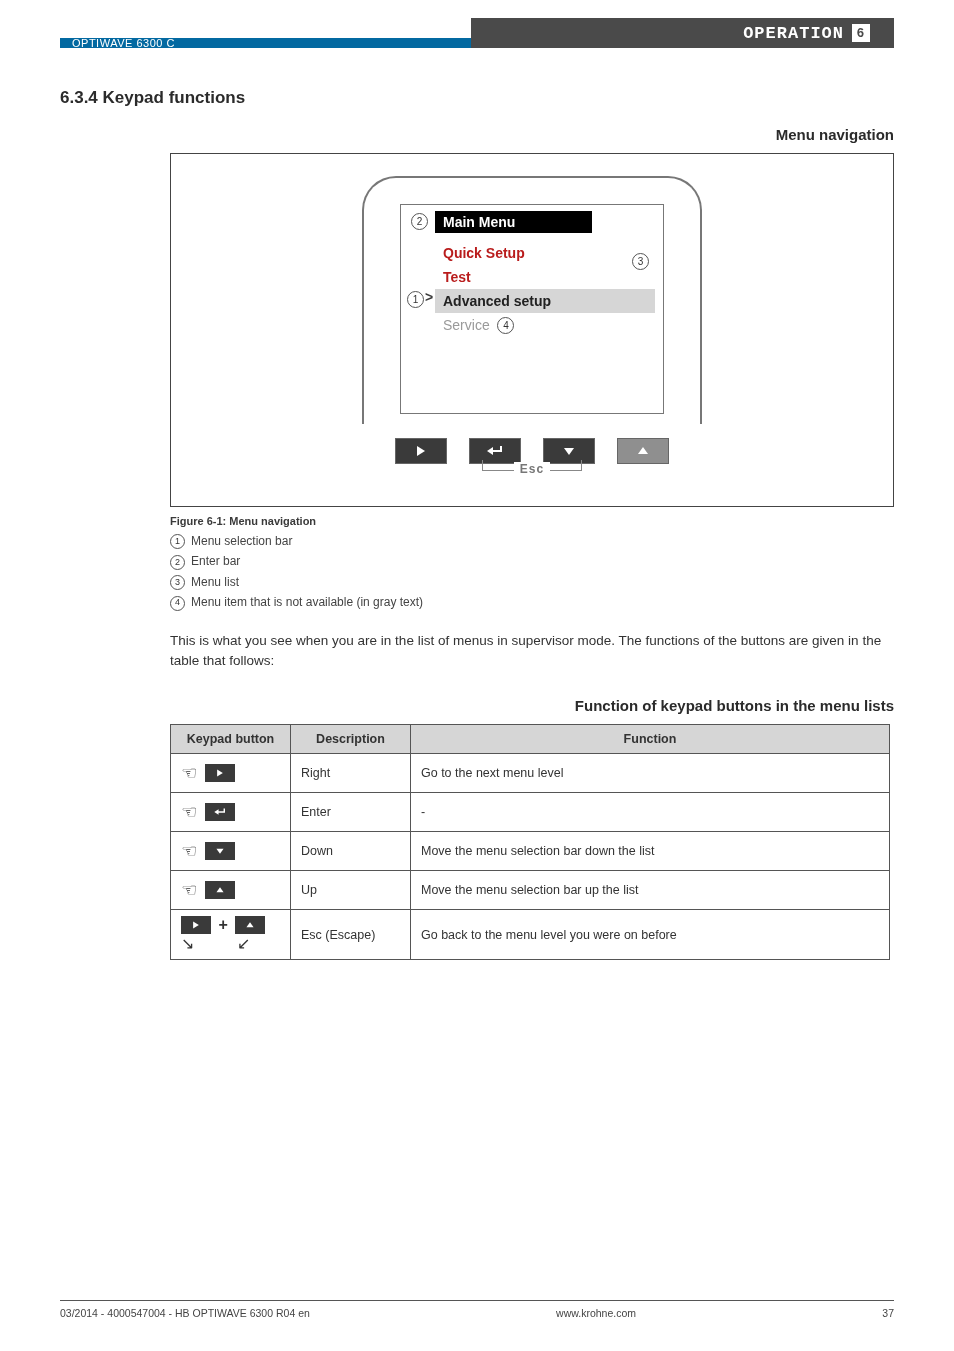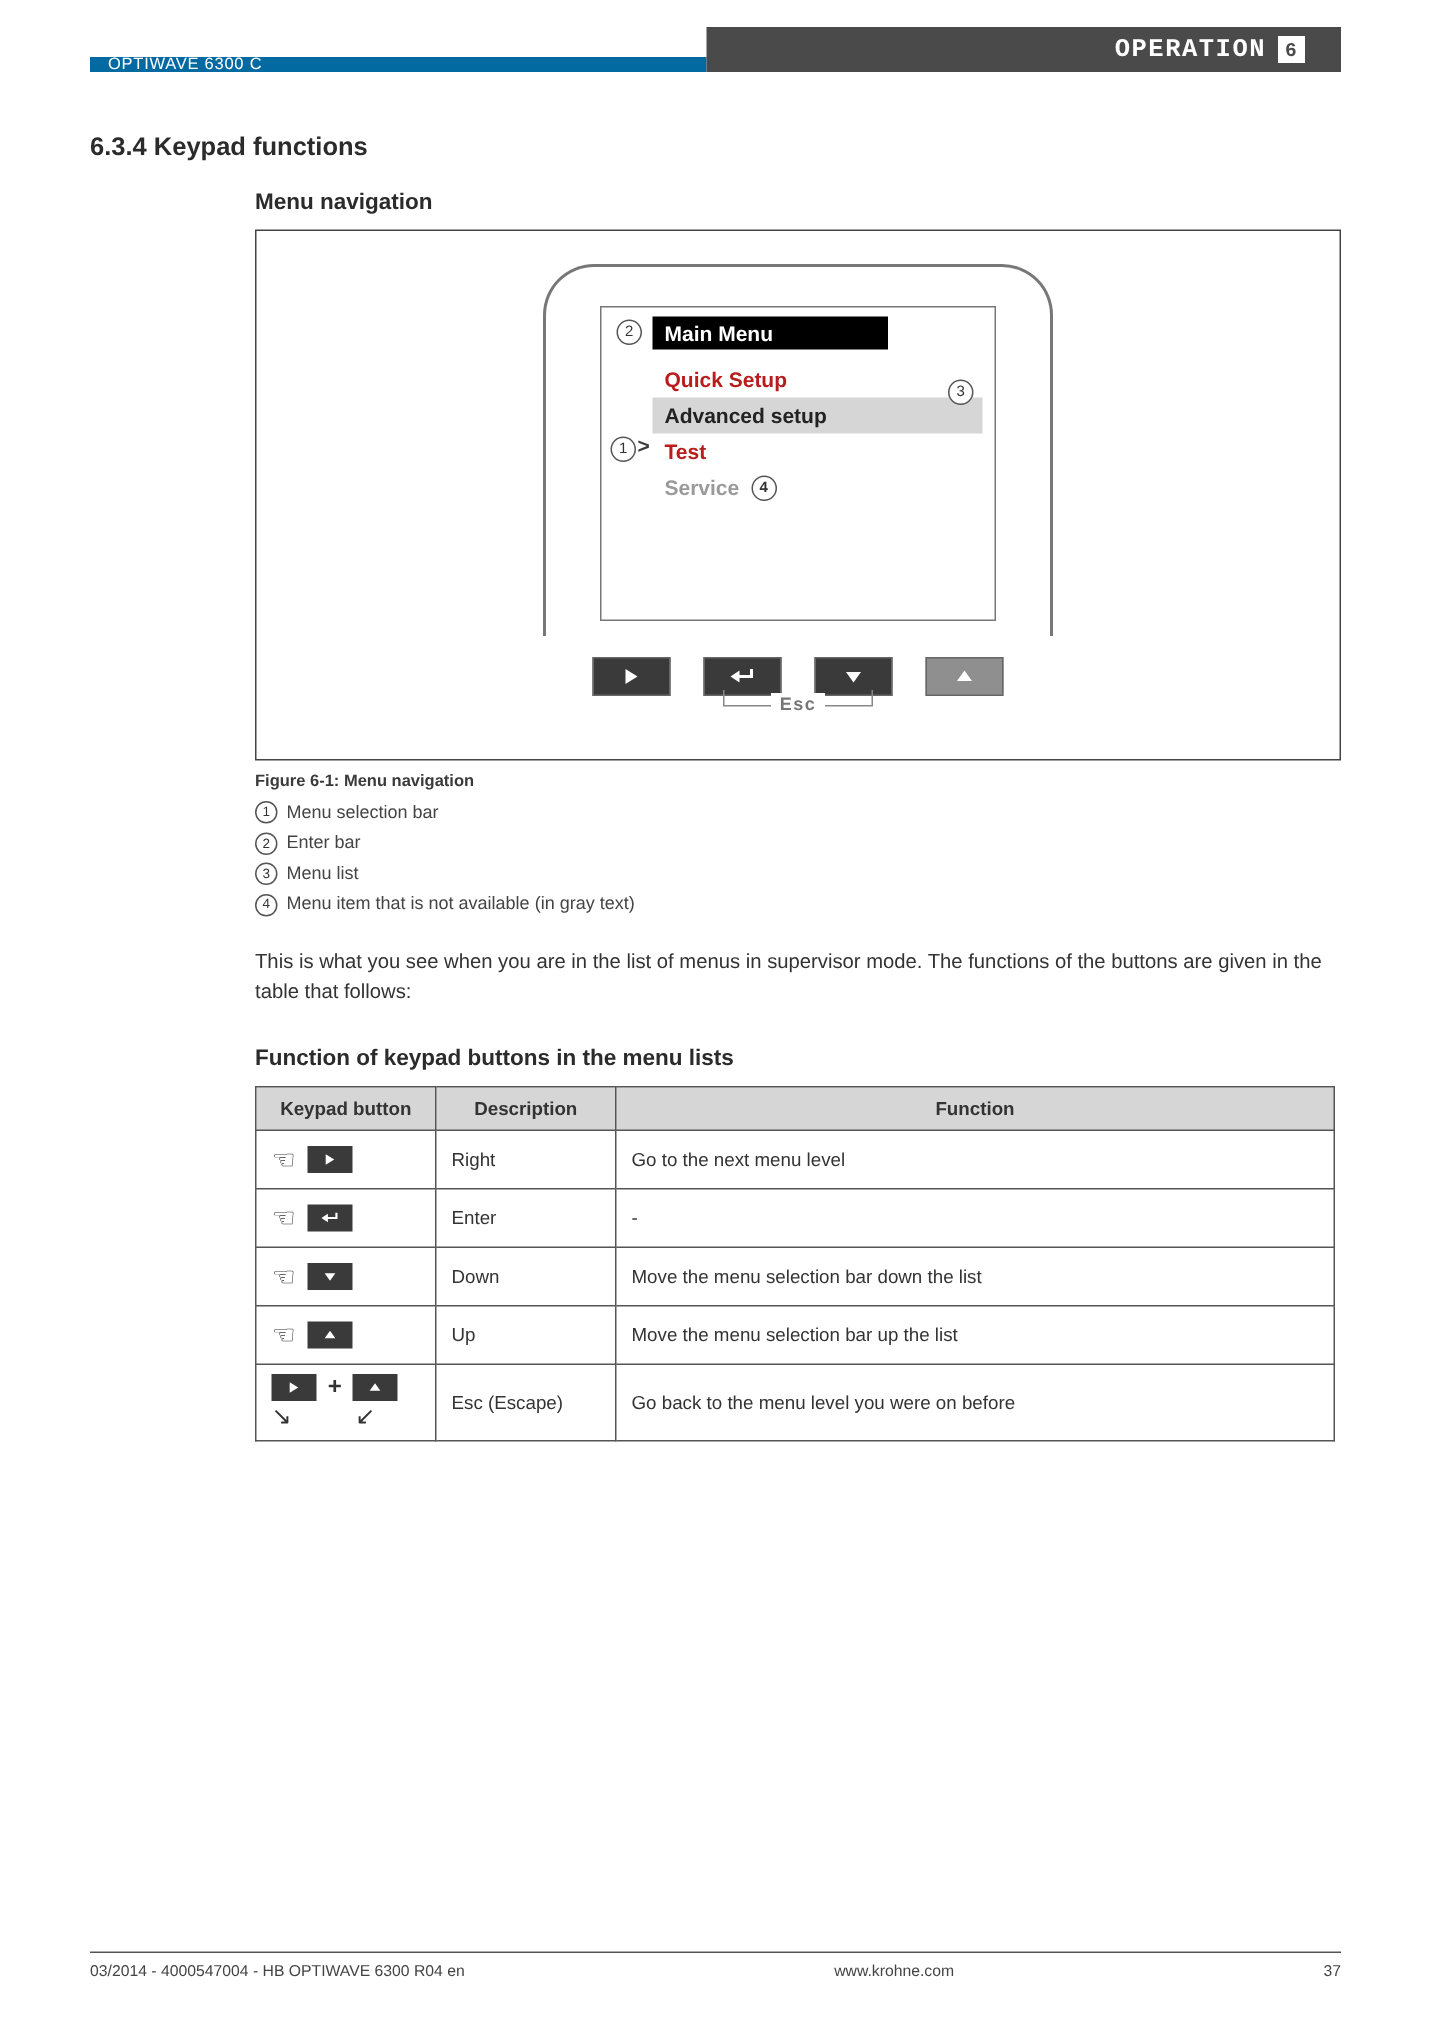--- a/index.html
+++ b/index.html
@@ -60,20 +60,21 @@
     font-size: 17px;
     font-weight: 700;
     color: #2b2b2b;
     margin: 0 0 18px 0;
   }
   h3.subhead {
     font-size: 15px;
     font-weight: 700;
     color: #2b2b2b;
     margin: 0 0 10px 110px;
+    text-align: right;
   }
   
   .fig-wrap {
     margin-left: 110px;
     border: 1px solid #444;
     padding: 22px 0 18px 0;
     display: flex;
     flex-direction: column;
     align-items: center;
   }
@@ -109,21 +110,21 @@
     padding-left: 8px;
     height: 22px;
     width: 157px;
   }
   .list-area {
     margin-left: 34px;
     margin-right: 8px;
   }
   .row.item { color: #b91c1c; font-weight: 700; padding-left: 8px; }
   .row.sel  { background: #d6d6d6; color: #222; font-weight: 700; }
-  .row.disabled { color: #9a9a9a; font-weight: 700; }
+  .row.disabled { color: #9a9a9a; font-weight: 400; }
   .circ {
     display: inline-flex;
     width: 17px; height: 17px;
     border: 1px solid #555;
     border-radius: 50%;
     align-items: center; justify-content: center;
     font-size: 10px;
     color: #333;
     background: #fff;
   }
@@ -275,22 +276,22 @@
         <span class="circ circ-pos" style="left:10px; top:8px;">2</span>
         <div class="row header">Main Menu</div>
 
         <span class="circ circ-pos" style="right:14px; top:48px;">3</span>
 
         <span class="circ circ-pos" style="left:6px; top:86px;">1</span>
         <span style="position:absolute; left:24px; top:84px; font-weight:700; font-size:14px;">&gt;</span>
 
         <div class="list-area">
           <div class="row item">Quick Setup</div>
+          <div class="row item">Test</div>
           <div class="row sel">Advanced setup</div>
-          <div class="row item">Test</div>
           <div class="row disabled">
             <span>Service</span>
             &nbsp;&nbsp;
             <span class="circ">4</span>
           </div>
         </div>
       </div>
     </div>
 
     <div class="buttons-row">

